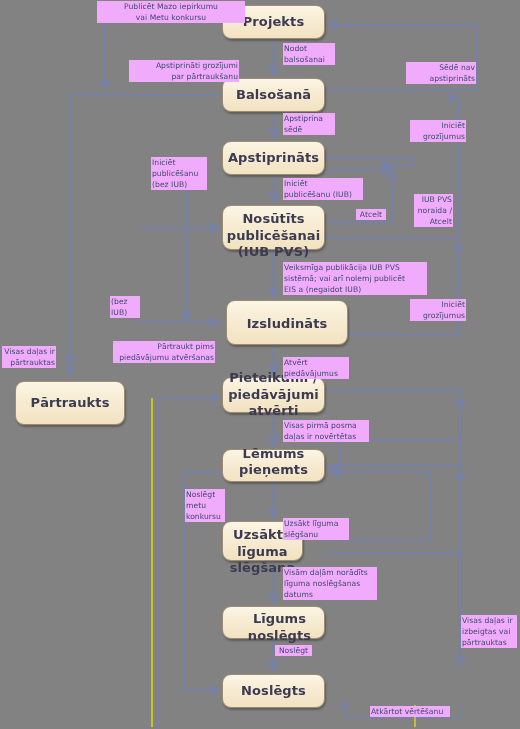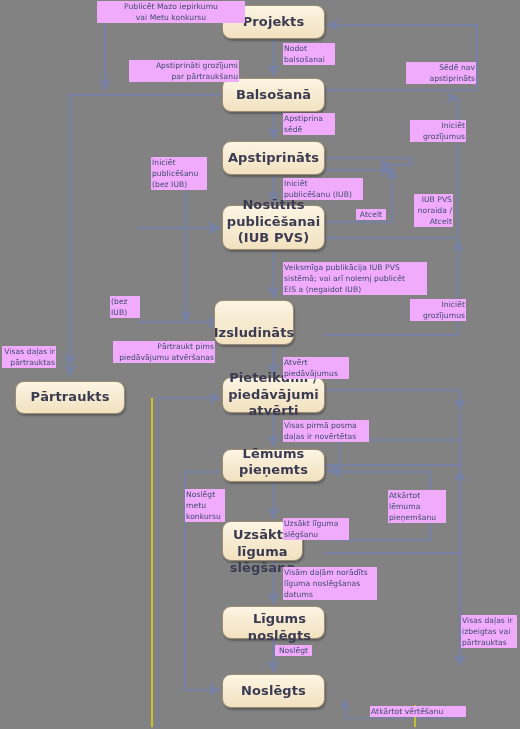--- a/index.html
+++ b/index.html
@@ -120,30 +120,30 @@
   </div>
 
   <div class="node" style="left:222px;top:78px;width:103px;height:34px;">
     <span>Balsošanā</span>
   </div>
 
   <div class="node" style="left:222px;top:141px;width:103px;height:34px;">
     <span>Apstiprināts</span>
   </div>
 
-  <div class="node" style="left:222px;top:205px;width:103px;height:45px;align-items:flex-end;padding-top:5px;">
+  <div class="node" style="left:222px;top:205px;width:103px;height:45px;align-items:flex-start;padding-top:5px;">
     <span style="white-space:pre-line;">Nosūtīts publicēšanai
 (IUB PVS)</span>
   </div>
 
-  <div class="node" style="left:214px;top:300px;width:80px;height:45px;align-items:flex-end;padding-top:5px;">
+  <div class="node" style="left:226px;top:300px;width:122px;height:45px;align-items:center;padding-top:5px;">
     <span>Izsludināts</span>
   </div>
 
-  <div class="node" style="left:15px;top:381px;width:110px;height:33px;">
+  <div class="node" style="left:15px;top:381px;width:110px;height:44px;">
     <span>Pārtraukts</span>
   </div>
 
   <div class="node" style="left:222px;top:377px;width:103px;height:36px;">
     <span style="white-space:pre-line;">Pieteikumi /
 piedāvājumi atvērti</span>
   </div>
 
   <div class="node" style="left:222px;top:449px;width:103px;height:33px;align-items:flex-end;padding-top:5px;">
     <span>Lēmums pieņemts</span>
@@ -216,29 +216,26 @@
   <div class="lbl" style="left:283px;top:420px;width:86px;">Visas pirmā posma
 daļas ir novērtētas</div>
 
   <div class="lbl" style="left:185px;top:489px;width:40px;">Noslēgt
 metu
 konkursu</div>
 
   <div class="lbl" style="left:283px;top:494px;width:66px;margin-top:24px;">Uzsākt līguma
 slēgšanu</div>
 
-  <div class="lbl" style="left:388px;top:490px;width:58px;">Atkārtot
-lēmuma
-pieņemšanu</div>
 
   <div class="lbl" style="left:283px;top:567px;width:94px;">Visām daļām norādīts
 līguma noslēgšanas
 datums</div>
 
   <div class="lbl c" style="left:275px;top:645px;width:37px;">Noslēgt</div>
 
   <div class="lbl" style="left:461px;top:615px;width:56px;">Visas daļas ir
 izbeigtas vai
 pārtrauktas</div>
 
-  <div class="lbl" style="left:370px;top:706px;width:96px;">Atkārtot vērtēšanu</div>
+  <div class="lbl" style="left:370px;top:706px;width:80px;">Atkārtot vērtēšanu</div>
 
 </div>
 
 </body></html>

